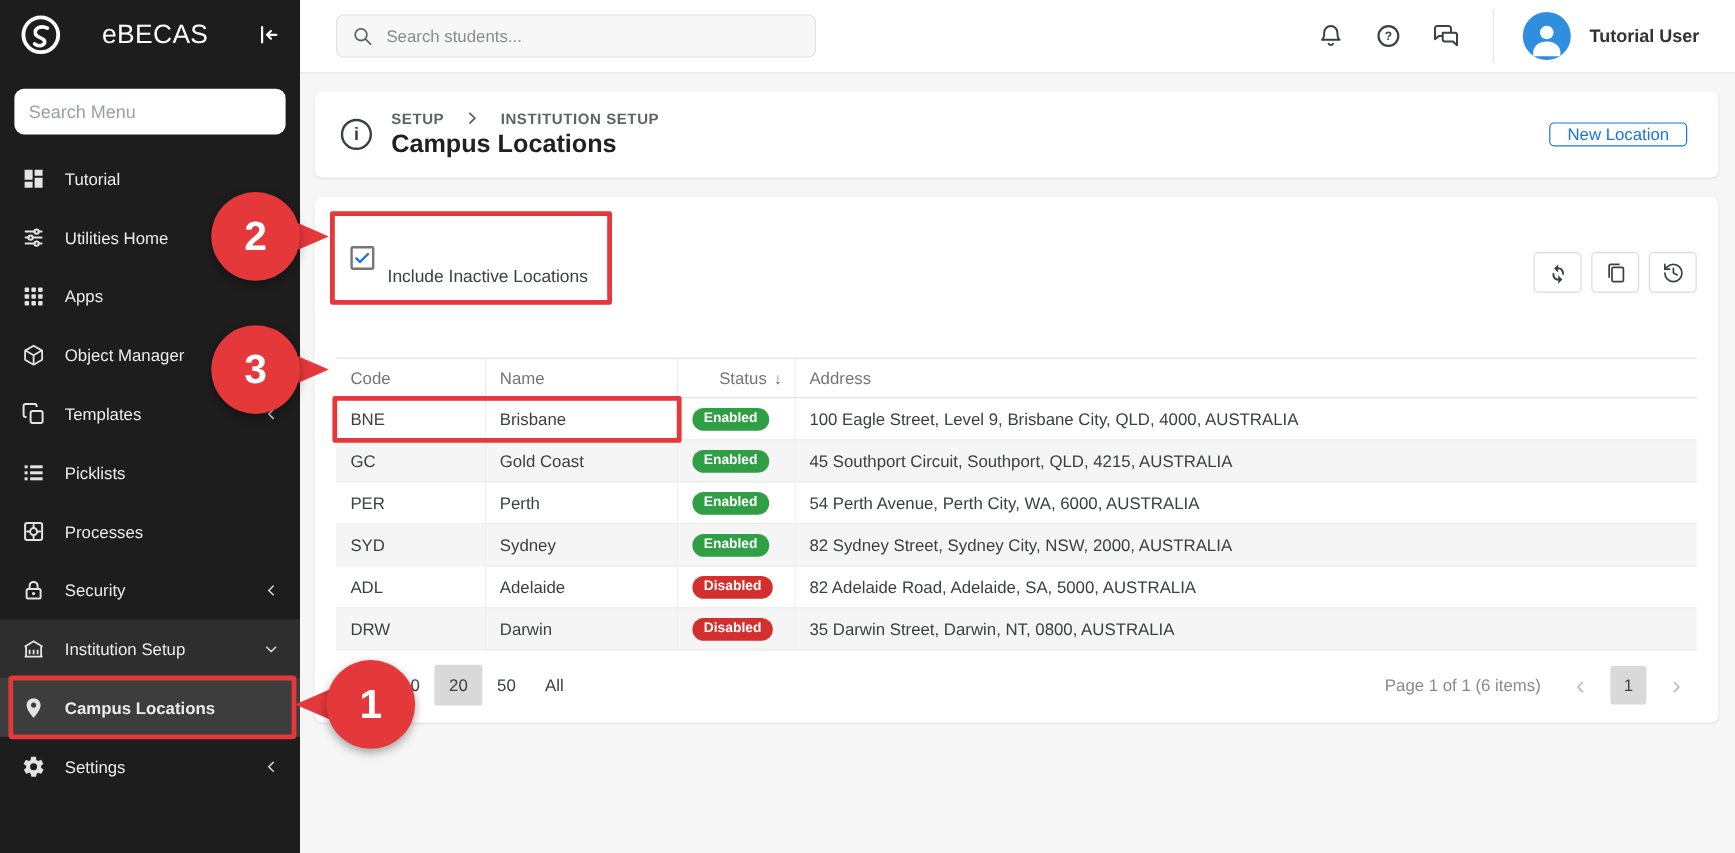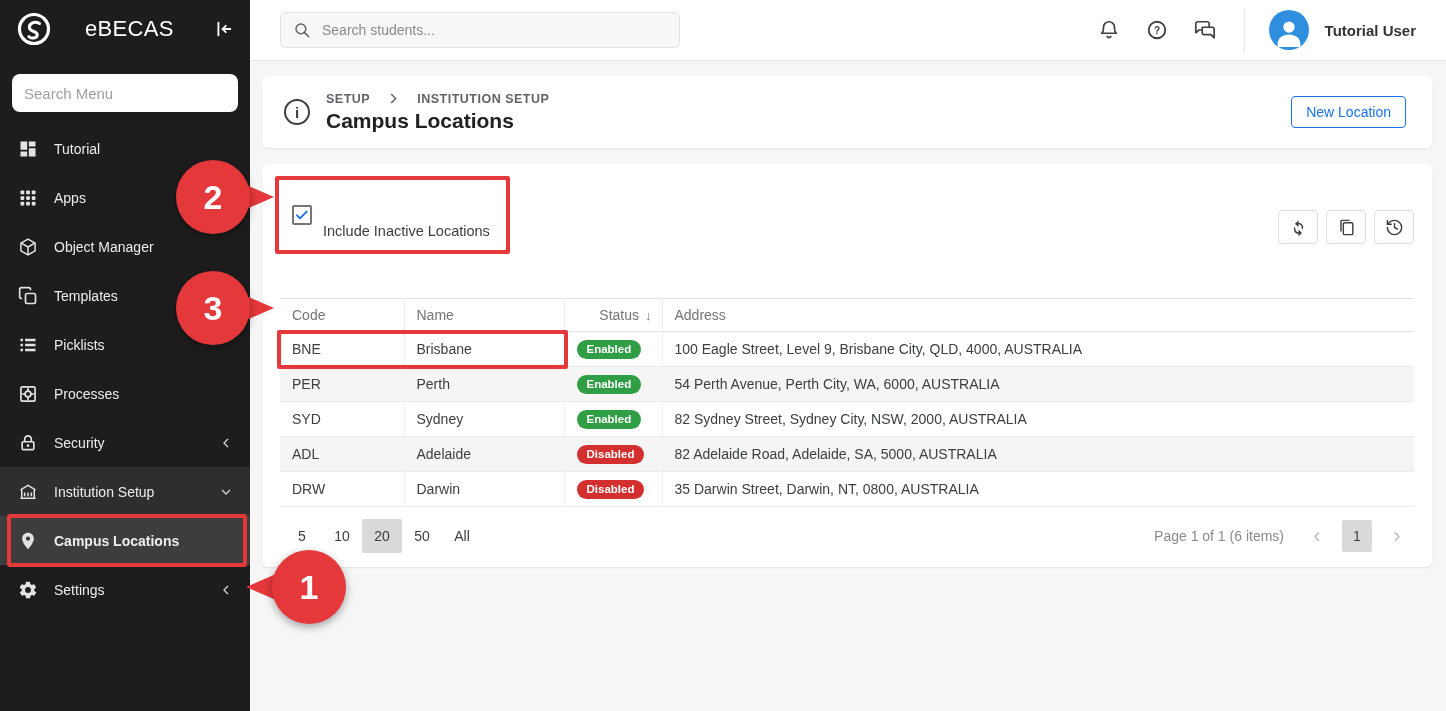--- a/index.html
+++ b/index.html
@@ -76,21 +76,21 @@
   .info-icon {
     width:26px; height:26px; border:2px solid #3c4043; border-radius:50%;
     display:flex; align-items:center; justify-content:center;
     font-weight:bold; font-size:15px; color:#3c4043;
   }
   .ph-text { margin-left:16px; }
   .breadcrumb { display:flex; align-items:center; gap:16px; font-size:12.5px; font-weight:700; letter-spacing:.5px; color:#5f6368; }
   .bc-chev { width:15px; height:15px; color:#5f6368; }
   .page-title { font-size:21px; font-weight:700; color:#202124; margin-top:3px; }
   .new-location-btn {
-    margin-left:auto; height:32px; padding:0 14px; background:#fff;
+    margin-left:auto; height:20px; padding:0 14px; background:#fff;
     border:1px solid var(--link-blue,#1a73e8); color:var(--link-blue,#1a73e8);
     border-radius:4px; font-size:14px; cursor:pointer;
     font-family:"Liberation Sans", sans-serif;
   }
 
   .content-card { margin-top:16px; padding:20px 18px 6px 18px; position:relative; }
   .include-inactive {
     display:inline-flex; align-items:center; gap:11px; position:relative;
     padding:7px 8px; margin-left:4px;
   }
@@ -198,20 +198,33 @@
   </div>
 
   <nav>
     <div class="sb-item">
       <span class="sb-ic">
           <svg viewBox="0 0 24 24">
             <path fill="currentColor" d="M3 3h8v10H3zm10 0h8v6h-8zm0 8h8v10h-8zM3 15h8v6H3z"></path>
           </svg>
         </span>
       <span class="sb-label">Tutorial</span>
+    </div>
+    <div class="sb-item">
+      <span class="sb-ic">
+          <svg viewBox="0 0 24 24">
+            <g fill="none" stroke="currentColor" stroke-width="2" stroke-linecap="round">
+              <path d="M4 6h9M17 6h3M4 12h3M11 12h9M4 18h9M17 18h3"></path>
+              <circle cx="15" cy="6" r="2.2"></circle>
+              <circle cx="9" cy="12" r="2.2"></circle>
+              <circle cx="15" cy="18" r="2.2"></circle>
+            </g>
+          </svg>
+        </span>
+      <span class="sb-label">Utilities Home</span>
     </div>
     <div class="sb-item">
       <span class="sb-ic">
           <svg viewBox="0 0 24 24">
             <g fill="currentColor">
               <rect x="3" y="3" width="4.5" height="4.5" rx="1"></rect>
               <rect x="9.8" y="3" width="4.5" height="4.5" rx="1"></rect>
               <rect x="16.5" y="3" width="4.5" height="4.5" rx="1"></rect>
               <rect x="3" y="9.8" width="4.5" height="4.5" rx="1"></rect>
               <rect x="9.8" y="9.8" width="4.5" height="4.5" rx="1"></rect>
@@ -457,20 +470,26 @@
           <th class="th-status"><span>Status</span><span class="sort-arrow">↓</span></th>
           <th>Address</th>
         </tr>
       </thead>
       <tbody>
           <tr>
             <td class="c-code">BNE<div class="row-ann"></div></td>
             <td class="c-name">Brisbane</td>
             <td class="c-status"><span class="badge enabled">Enabled</span></td>
             <td class="c-addr">100 Eagle Street, Level 9, Brisbane City, QLD, 4000, AUSTRALIA</td>
+          </tr>
+          <tr>
+            <td class="c-code">GC</td>
+            <td class="c-name">Gold Coast</td>
+            <td class="c-status"><span class="badge enabled">Enabled</span></td>
+            <td class="c-addr">45 Southport Circuit, Southport, QLD, 4215, AUSTRALIA</td>
           </tr>
           <tr>
             <td class="c-code">PER</td>
             <td class="c-name">Perth</td>
             <td class="c-status"><span class="badge enabled">Enabled</span></td>
             <td class="c-addr">54 Perth Avenue, Perth City, WA, 6000, AUSTRALIA</td>
           </tr>
           <tr>
             <td class="c-code">SYD</td>
             <td class="c-name">Sydney</td>

